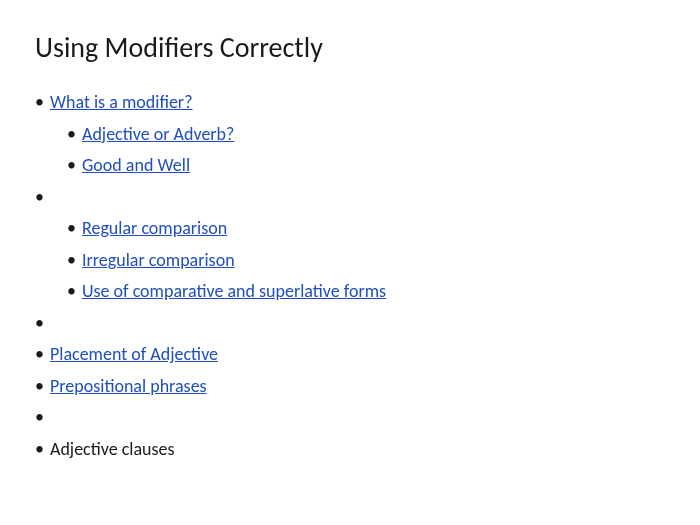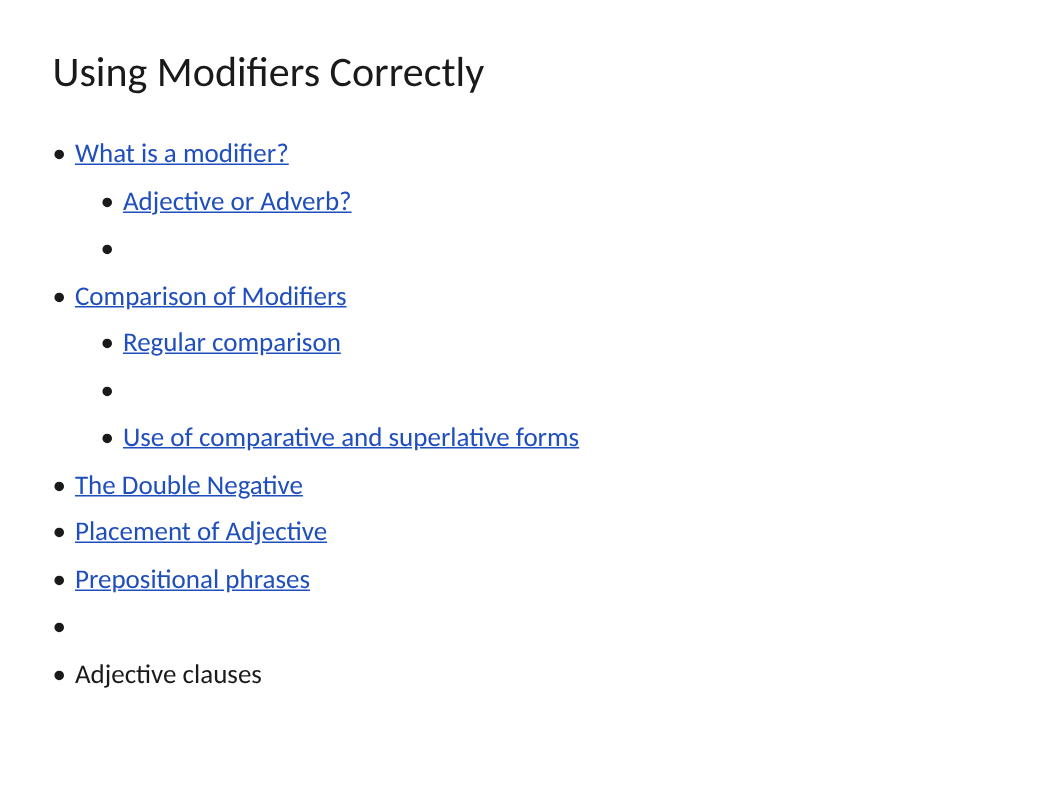--- a/index.html
+++ b/index.html
@@ -94,44 +94,44 @@
       <span class="bullet">•</span>
       <a>What is a modifier?</a>
     </li>
     <ul class="sub-list">
       <li>
         <span class="bullet">•</span>
         <a>Adjective or Adverb?</a>
       </li>
       <li>
         <span class="bullet">•</span>
+        <a>Good and Well</a>
       </li>
     </ul>
 
     <li>
       <span class="bullet">•</span>
-      <a>Comparison of Modifiers</a>
     </li>
     <ul class="sub-list">
       <li>
         <span class="bullet">•</span>
         <a>Regular comparison</a>
       </li>
       <li>
         <span class="bullet">•</span>
+        <a>Irregular comparison</a>
       </li>
       <li>
         <span class="bullet">•</span>
         <a>Use of comparative and superlative forms</a>
       </li>
     </ul>
 
     <li>
       <span class="bullet">•</span>
-      <a>The Double Negative</a>
     </li>
 
     <li>
       <span class="bullet">•</span>
       <a>Placement of Adjective</a>
     </li>
 
     <li>
       <span class="bullet">•</span>
       <a>Prepositional phrases</a>

